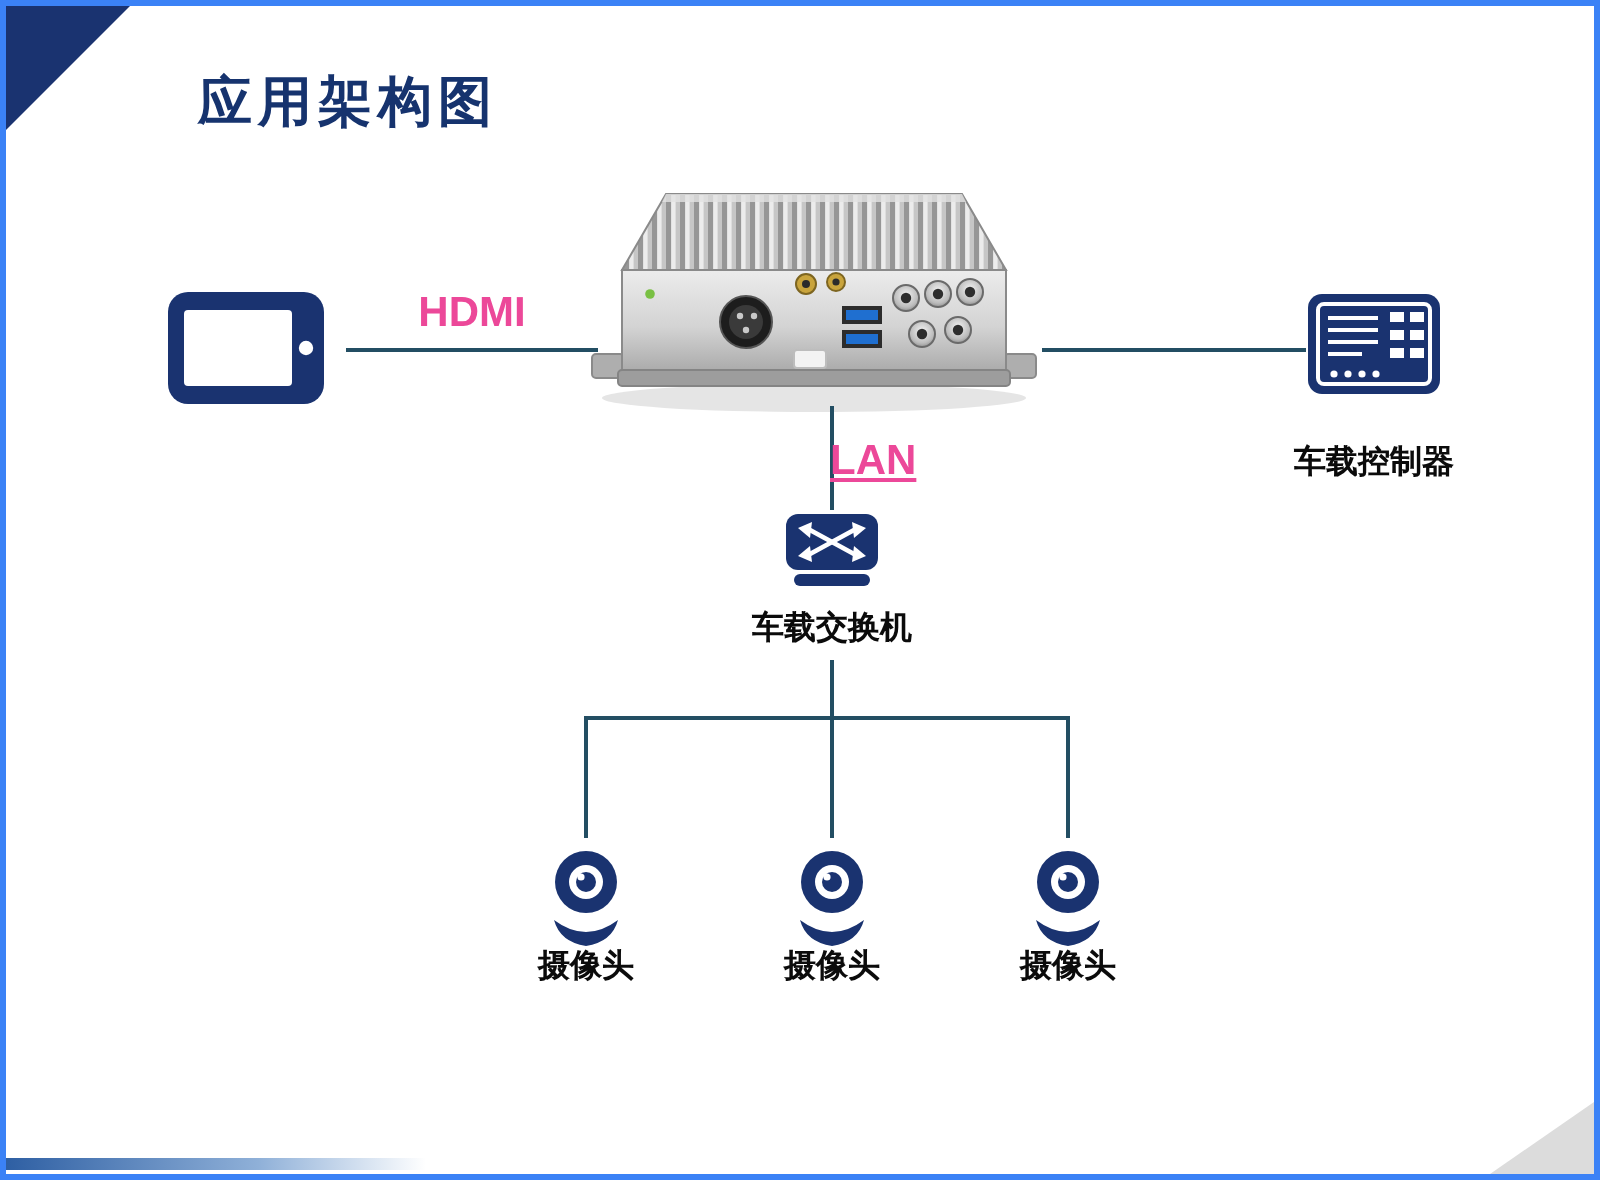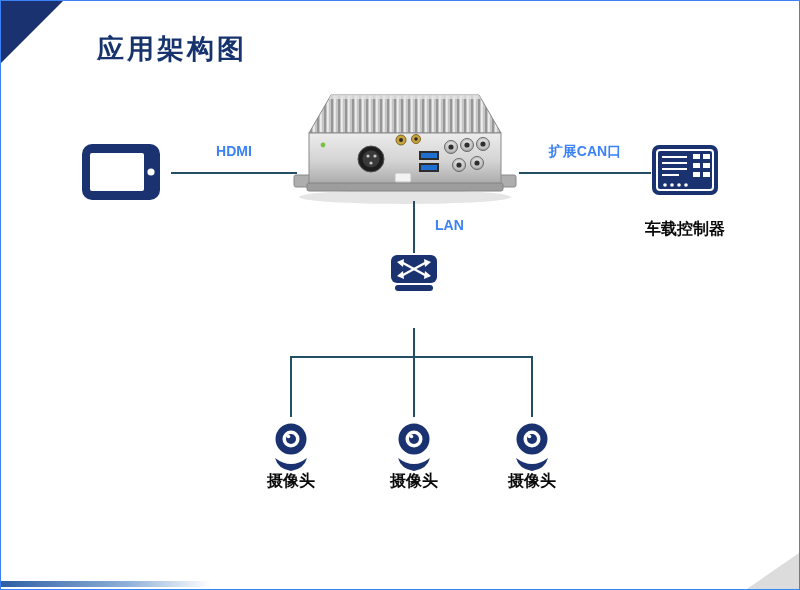--- a/index.html
+++ b/index.html
@@ -7,21 +7,21 @@
     font-family: "Liberation Sans", "DejaVu Sans", sans-serif;
     background: #ffffff;
     width: 800px;
     height: 590px;
   }
   .canvas {
     position: relative;
     width: 800px;
     height: 590px;
     background: #ffffff;
-    border: 1px solid #3b82f6;
+    border: 3px solid #3b82f6;
     overflow: hidden;
   }
   
   .corner-tl {
     position: absolute; left: 0; top: 0;
     width: 62px; height: 62px;
     background: var(--accent, #1a3370);
     clip-path: polygon(0 0, 100% 0, 0 100%);
   }
   .corner-br {
@@ -41,21 +41,21 @@
     letter-spacing: 3px;
     color: var(--title, #16336e);
   }
   
   .line { position: absolute; background: var(--line, #234e63); }
   .line.h { height: 2px; }
   .line.v { width: 2px; }
   
   .edge-label {
     position: absolute;
-    font-size: 14px; font-weight: bold; color: #3b82f6;
+    font-size: 21px; font-weight: bold; color: #ec4899;
   }
   .edge-label.centered { text-align: center; }
   .node-label {
     position: absolute;
     font-size: 16px; font-weight: bold; color: #0b0b0b;
     text-align: center;
   }
   .icon-box { position: absolute; }
   .icon-box svg { width: 100%; height: 100%; display: block; }
 </style>
@@ -139,21 +139,20 @@
       <rect x="1" y="1" width="78" height="56" rx="10" fill="var(--accent,#1a3370)"></rect>
       <rect x="9" y="10" width="54" height="38" rx="2" fill="#ffffff"></rect>
       <circle cx="70" cy="29" r="3.6" fill="#ffffff"></circle>
     </svg>
   </div>
 
   <div class="line h" style="left:170px; top:171px; width:126px;"></div>
   <div class="edge-label centered" style="left:176px; top:142px; width:114px;">HDMI</div>
 
   <div class="line h" style="left:518px; top:171px; width:132px;"></div>
-  <div class="edge-label centered" style="left:516px; top:142px; width:136px;">扩展CAN口</div>
 
   <div class="icon-box" style="left:650px; top:141px; width:68px; height:56px;">
     <svg viewBox="0 0 68 56">
       <rect x="1" y="3" width="66" height="50" rx="7" fill="var(--accent,#1a3370)"></rect>
       <rect x="6" y="8" width="56" height="40" rx="3" fill="none" stroke="#ffffff" stroke-width="2"></rect>
       <g stroke="#ffffff" stroke-width="2">
         <line x1="11" y1="15" x2="36" y2="15"></line>
         <line x1="11" y1="21" x2="36" y2="21"></line>
         <line x1="11" y1="27" x2="36" y2="27"></line>
         <line x1="11" y1="33" x2="28" y2="33"></line>
@@ -168,38 +167,39 @@
         <circle cx="14" cy="43" r="1.8"></circle>
           <circle cx="21" cy="43" r="1.8"></circle>
         <circle cx="28" cy="43" r="1.8"></circle>
           <circle cx="35" cy="43" r="1.8"></circle>
       </g>
     </svg>
   </div>
   <div class="node-label" style="left:634px; top:218px; width:100px;text-align:center;">车载控制器</div>
 
   <div class="line v" style="left:412px; top:200px; height:52px;"></div>
-  <div class="edge-label" style="left:434px; top:216px;">LAN</div>
+  <div class="edge-label" style="left:412px; top:216px;text-decoration:underline;">LAN</div>
 
   <div class="icon-box" style="left:389px; top:251px; width:48px; height:42px;">
     <svg viewBox="0 0 48 42">
       <rect x="1" y="3" width="46" height="28" rx="6" fill="var(--accent,#1a3370)"></rect>
       <rect x="5" y="33" width="38" height="6" rx="3" fill="var(--accent,#1a3370)"></rect>
       <g stroke="#ffffff" stroke-width="2.4" stroke-linecap="round">
         <line x1="13" y1="23" x2="35" y2="11"></line>
         <line x1="13" y1="11" x2="35" y2="23"></line>
       </g>
       <g fill="#ffffff">
         <polygon points="34,7 41,10 35,15"></polygon>
         <polygon points="35,19 41,24 34,27"></polygon>
         <polygon points="14,7 7,10 13,15"></polygon>
         <polygon points="13,19 7,24 14,27"></polygon>
       </g>
     </svg>
   </div>
+  <div class="node-label" style="left:363px; top:301px; width:100px;">车载交换机</div>
 
   <div class="line v" style="left:412px; top:327px; height:29px;"></div>
   <div class="line h" style="left:289px; top:355px; width:243px;"></div>
   <div class="line v" style="left:289px; top:355px; height:61px;"></div>
   <div class="line v" style="left:412px; top:355px; height:61px;"></div>
   <div class="line v" style="left:530px; top:355px; height:61px;"></div>
 
   <div class="icon-box" style="left:266px; top:418px; width:48px; height:56px;">
     <svg viewBox="0 0 48 56">
       <circle cx="24" cy="20" r="15.5" fill="var(--accent,#1a3370)"></circle>

